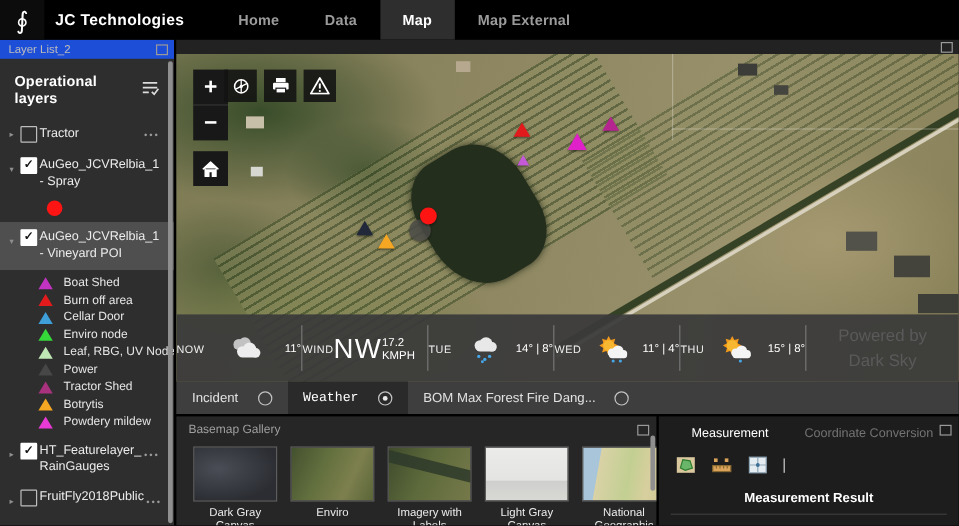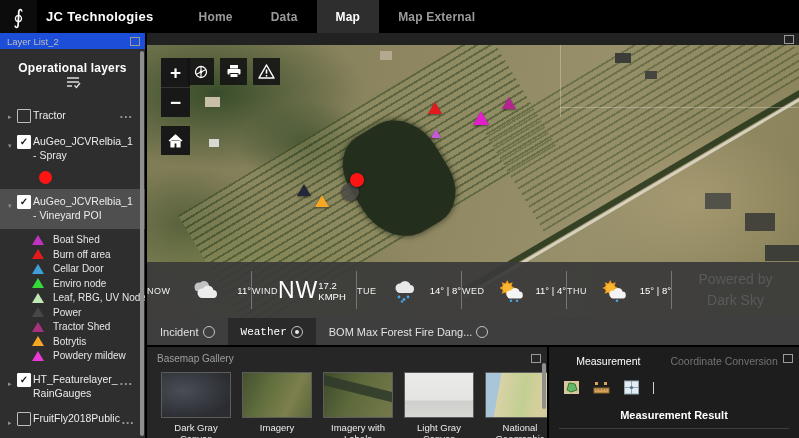--- a/index.html
+++ b/index.html
@@ -18,21 +18,21 @@
   .nav-item.active{background:#2e2e2e;color:#fff;}
   
   .win-icon{width:8px;height:7px;border:1px solid #9a9a9a;display:inline-block;flex:none;}
   .dots{color:#9a9a9a;font-size:8px;letter-spacing:1.5px;flex:none;}
   
   .sidebar{position:absolute;top:33px;left:0;width:145px;bottom:0;background:#2e2e2e;overflow:hidden;z-index:20;}
   .panel-titlebar{height:16px;background:#1d4ed8;display:flex;align-items:center;justify-content:space-between;padding:0 5px 0 7px;}
   .panel-title{font-size:9.5px;color:#bdbdbd;}
   .sidebar-scroll{position:absolute;right:1px;top:18px;bottom:2px;width:4px;background:#8f8f8f;border-radius:2px;}
   .sidebar-content{padding:0 10px 0 8px;}
-  .oplayers-head{display:flex;align-items:center;justify-content:space-between;padding:12px 2px 10px 4px;flex-direction:column;}
+  .oplayers-head{display:flex;align-items:center;justify-content:space-between;padding:12px 2px 10px 4px;}
   .oplayers-title{font-size:12px;font-weight:bold;color:#fff;letter-spacing:.2px;}
   .layer-row{display:flex;align-items:center;gap:2px;padding:6px 2px 6px 0;}
   .layer-row.wrap{align-items:flex-start;}
   .layer-row.wrap .arrow{padding-top:4px;}
   .layer-row.wrap .dots{padding-top:6px;}
   .arrow{width:7px;font-size:7px;color:#8f8f8f;flex:none;line-height:13px;}
   .cb{width:12px;height:12px;flex:none;border:1px solid #bdbdbd;border-radius:1px;background:transparent;font-size:0;}
   .cb.checked{background:#fff;border-color:#fff;color:#141414;font-size:10px;font-weight:bold;line-height:12px;text-align:center;}
   .lbl{flex:1;font-size:10.5px;color:#ececec;line-height:1.3;}
   .lbl.break{word-break:break-all;}
@@ -81,21 +81,21 @@
   
   .weather-bar{position:absolute;left:0;right:0;bottom:0;height:56px;background:rgba(58,58,58,.94);display:flex;z-index:8;}
   .wsec{width:104px;flex:none;display:flex;flex-direction:row;align-items:center;justify-content:space-between;padding:7px 0 6px;}
   .wsec .wday{font-size:9px;color:#f0f0f0;letter-spacing:.5px;}
   .wsec .wtemp{font-size:9.5px;color:#fff;}
   .wsec .wbig{font-size:23px;color:#fff;font-weight:400;letter-spacing:1px;line-height:1;}
   .wsep{width:1px;height:38px;background:#767676;align-self:center;flex:none;}
   .wattrib{flex:1;display:flex;flex-direction:column;align-items:center;justify-content:center;color:#5a5a5a;font-size:14px;line-height:1.5;}
   
   .map-tabs{position:absolute;left:0;right:0;bottom:0;height:27px;background:#3e3e3e;display:flex;align-items:stretch;z-index:9;}
-  .map-tab{display:flex;align-items:center;gap:4px;padding:0 13px;color:#e2e2e2;font-size:11px;cursor:pointer;}
+  .map-tab{display:flex;align-items:center;gap:16px;padding:0 13px;color:#e2e2e2;font-size:11px;cursor:pointer;}
   .map-tab.selected{background:#2a2a2a;color:#fff;font-family:Liberation Mono, monospace;}
   .radio{width:10px;height:10px;border:1.5px solid #c3c3c3;border-radius:50%;display:flex;align-items:center;justify-content:center;flex:none;}
   .map-tab.selected .radio::after{content:"";width:4px;height:4px;background:#e8e8e8;border-radius:50%;}
   
   .basemap-panel{position:absolute;left:147px;top:347px;width:400px;bottom:0;background:#262626;overflow:hidden;}
   .bm-head{display:flex;align-items:center;justify-content:space-between;padding:6px 6px 2px 10px;}
   .bm-title{font-size:10px;color:#9f9f9f;}
   .bm-scroll{position:absolute;right:1px;top:16px;height:46px;width:4px;background:#8f8f8f;border-radius:2px;}
   .bm-row{display:flex;gap:11px;padding:6px 10px 0 14px;}
   .bm-item{width:70px;flex:none;display:flex;flex-direction:column;align-items:center;cursor:pointer;}
@@ -415,21 +415,21 @@
     <span class="bm-title">Basemap Gallery</span>
     <span class="win-icon"></span>
   </div>
   <div class="bm-row">
     <div class="bm-item">
         <div class="bm-thumb bm-dark"></div>
         <div class="bm-name">Dark Gray Canvas</div>
       </div>
       <div class="bm-item">
         <div class="bm-thumb bm-imagery"></div>
-        <div class="bm-name">Imagery</div>
+        <div class="bm-name">Enviro</div>
       </div>
       <div class="bm-item">
         <div class="bm-thumb bm-imglabels"></div>
         <div class="bm-name">Imagery with Labels</div>
       </div>
       <div class="bm-item">
         <div class="bm-thumb bm-light"></div>
         <div class="bm-name">Light Gray Canvas</div>
       </div>
       <div class="bm-item">

